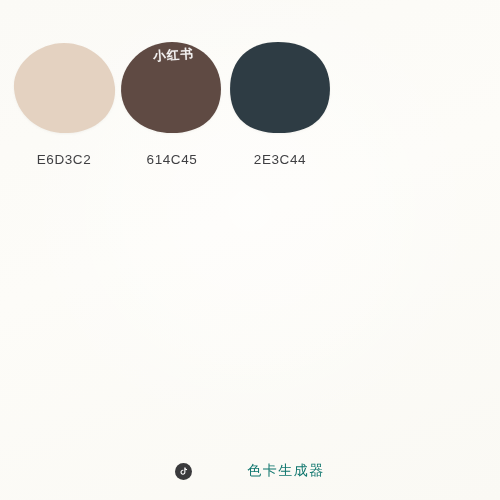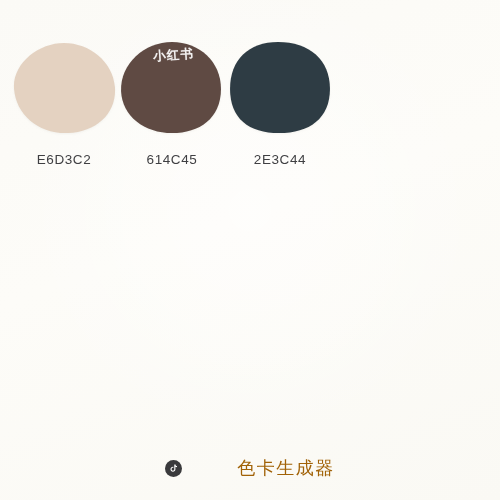--- a/index.html
+++ b/index.html
@@ -115,22 +115,22 @@
     background: #3a3a3c;
     display: flex;
     align-items: center;
     justify-content: center;
     flex: none;
   }
 
   .footer-icon svg { display: block; }
 
   .footer-text {
-    font-size: 18px;
-    color: #a16207;
+    font-size: 14px;
+    color: #0f766e;
     letter-spacing: 1.5px;
     font-family: "DejaVu Sans", sans-serif;
     margin-left: 48px;
   }
 </style>
 </head>
 <body>
 
 <div id="page" style="background: rgb(253, 252, 248);">
 

